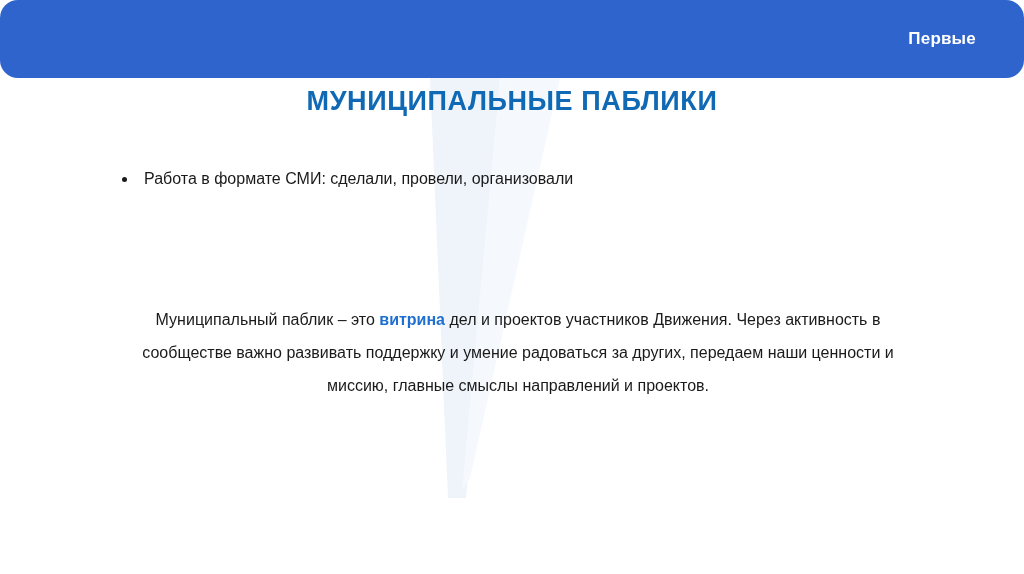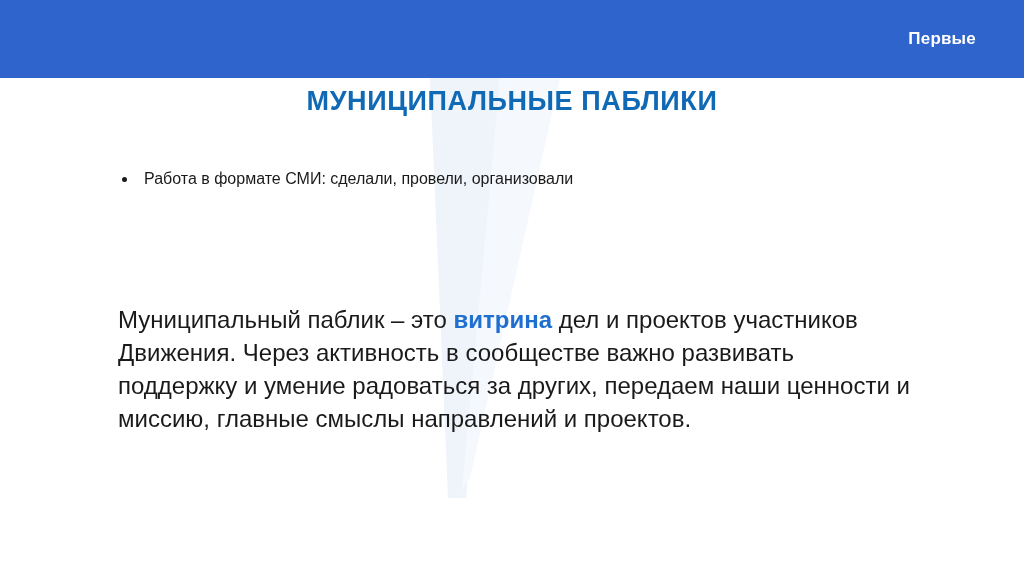--- a/index.html
+++ b/index.html
@@ -36,20 +36,21 @@
     position: absolute;
     left: 0;
     top: 0;
     width: 1024px;
     height: 78px;
     background: #2F64CC;
     z-index: 2;
     display: flex;
     align-items: center;
     justify-content: flex-end;
+    border-radius: 18px;
   }
   .header-brand {
     color: #ffffff;
     font-size: 17px;
     font-weight: bold;
     letter-spacing: 0.2px;
     margin-right: 48px;
     white-space: nowrap;
   }
 
@@ -104,23 +105,24 @@
     border-radius: 50%;
     background: #1a1a1a;
   }
 
   .body-paragraph {
     position: absolute;
     left: 118px;
     top: 225px;
     width: 800px;
     color: #1a1a1a;
-    font-size: 24px;
+    font-size: 16px;
     line-height: 33px;
     margin: 0;
+    text-align: center;
   }
   .highlight {
     color: #1F6FD0;
     font-weight: bold;
   }
 </style>
 </head>
 <body>
 
 <div class="slide">

